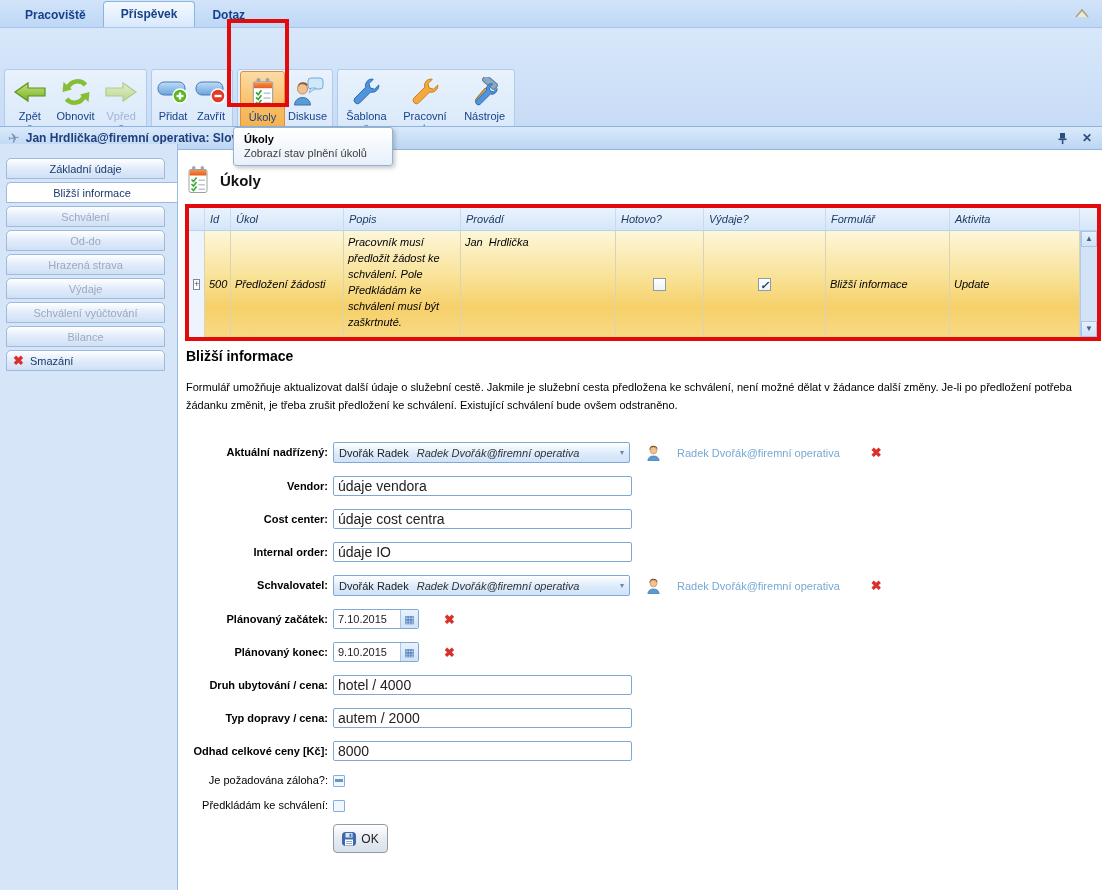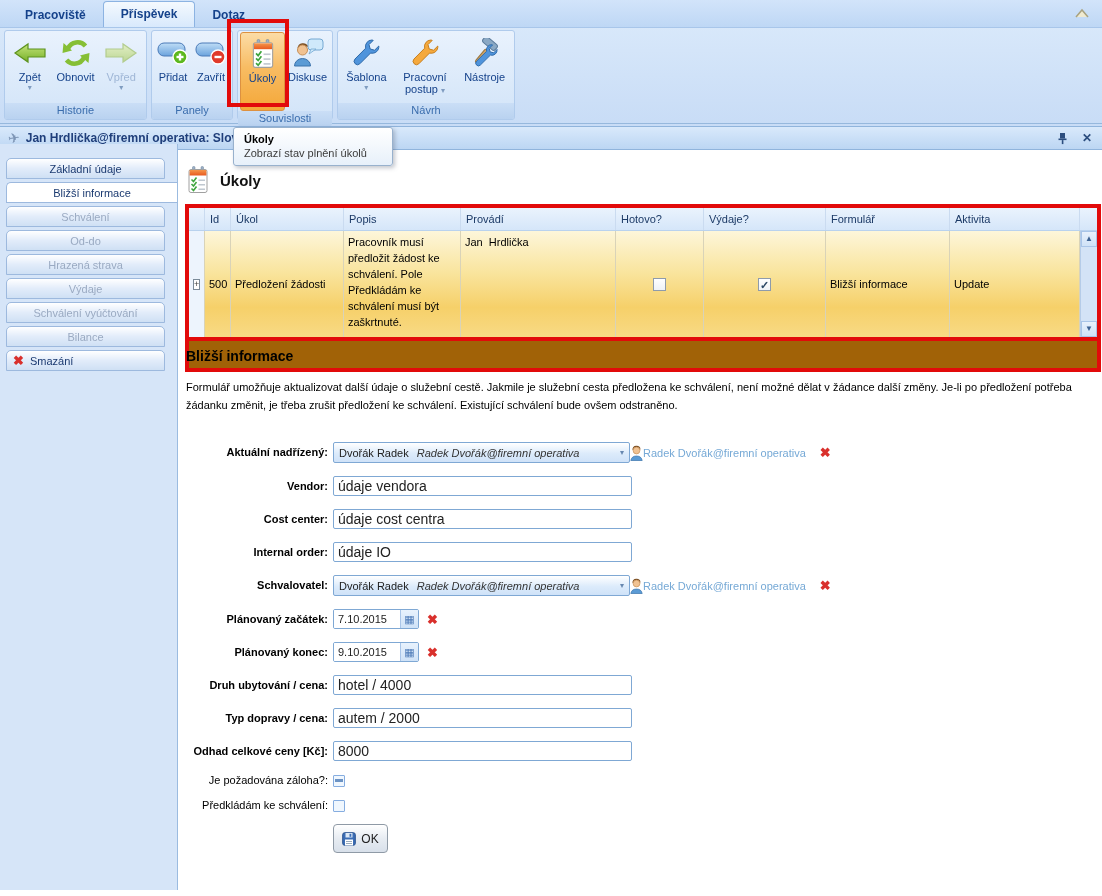--- a/index.html
+++ b/index.html
@@ -14,21 +14,21 @@
             background:linear-gradient(#dcebfb,#c8dcf6); }
   .tabbar { height:28px; background:linear-gradient(#d2e4fa,#bed7f5);
             display:flex; align-items:flex-end; padding:0 0 0 8px; position:relative;
             border-bottom:1px solid #a8c6ea; }
   .tab { padding:5px 17px 5px; font-size:12px; font-weight:bold; color:#15428b;
          border-radius:4px 4px 0 0; cursor:default; }
   .tab.active { background:linear-gradient(#f4f9fe,#d8e9fc);
                 border:1px solid #8cb3e2; border-bottom:none; padding-bottom:6px; }
   .ribbon-collapse { position:absolute; right:12px; top:7px; width:16px; height:12px; }
   .ribbon-body { display:flex; height:96px; padding:2px 2px 0 4px;
-                 border-bottom:1px solid #96b8dd; }
+                 border-bottom:1px solid #96b8dd;margin-top:39px; }
   .rgroup { border:1px solid #b0cbec; border-radius:3px; margin-right:4px; height:90px;
             display:flex; flex-direction:column;
             background:linear-gradient(#e9f2fd,#d2e4f8); }
   .rgroup-buttons { flex:1; display:flex; justify-content:space-around;
                     align-items:stretch; padding:1px 2px 0; }
   .rgroup-label { height:16px; line-height:15px; text-align:center; color:#3a6dad;
                   background:linear-gradient(#cadef6,#b9d2f0); border-radius:0 0 2px 2px; }
   .rbtn { display:flex; flex-direction:column; align-items:center; width:46px;
           padding-top:3px; color:#15428b; cursor:default; border-radius:3px; }
   .rbtn .ric { height:36px; display:flex; align-items:center; justify-content:center; }
@@ -79,22 +79,22 @@
   .side-item.del { justify-content:flex-start; padding-left:6px; gap:6px; }
   .xred { color:#d9302c; font-weight:bold; font-size:13px; line-height:12px; }
 
   
   .content { position:absolute; left:178px; top:150px; width:924px; height:746px;
              background:#fff; padding-left:8px; }
   .panel-head { margin-top:16px; display:flex; align-items:center; gap:10px; }
   .panel-title { font-size:15px; font-weight:bold; color:#111; }
 
   
-  .grid-wrap { position:absolute; left:7px; top:54px; width:916px; height:168px;
-               border:4px solid #e20a0a; background:#a16207; }
+  .grid-wrap { position:absolute; left:7px; top:54px; width:916px; height:137px;
+               border:4px solid #e20a0a; background:#a16207;font-style:italic; }
   .grid { position:relative; width:908px; height:129px; }
   .ghead { display:flex; height:23px; background:linear-gradient(#eaf3fd,#d5e6f9);
            border-bottom:1px solid #b9d2ee; color:#1c3a66; }
   .ghead .gc { line-height:22px; padding-left:5px; border-right:1px solid #cadbf0; }
   .gbody { display:flex; height:106px;
            background:linear-gradient(#fdf6da,#f9e49c 40%,#f6d069 72%,#f8da85); }
   .gbody .gc { border-right:1px solid #d9d3b8; padding:3px 4px; line-height:16px; }
   .gc { overflow:hidden; }
   .c-exp{width:16px;} .c-id{width:26px;} .c-ukol{width:113px;} .c-popis{width:117px;}
   .c-prov{width:155px;} .c-hot{width:88px;} .c-plat{width:122px;} .c-form{width:124px;}
@@ -116,21 +116,21 @@
           border:1px solid #a9c5e8; color:#3d6394; font-size:8px; line-height:14px;
           text-align:center; }
 
   
   .sect-title { position:absolute; left:8px; top:198px; font-size:14px; font-weight:bold; }
   .sect-desc { position:absolute; left:8px; top:228px; width:908px; line-height:18px; }
   .frm { position:absolute; left:0; top:292px; width:924px; }
   .frow { display:flex; margin-bottom:13px; align-items:flex-start; }
   .flabel { width:150px; text-align:right; font-weight:bold; padding-top:4px; }
   .flabel.norm { font-weight:normal; padding-top:0; }
-  .fval { margin-left:5px; display:flex; align-items:center; gap:0; }
+  .fval { margin-left:5px; display:flex; align-items:center; gap:17px; }
   .combo { width:297px; height:21px; border:1px solid #7fa8d4; border-radius:2px;
            background:linear-gradient(#ffffff,#dcebfb 55%,#cfe2f8);
            display:flex; align-items:center; padding:0 5px; color:#222; }
   .combo .detail { font-style:italic; margin-left:8px; color:#333; }
   .combo .ccaret { margin-left:auto; color:#6888b0; font-size:8px; }
   .tinput { width:299px; height:20px; border:1px solid #7fa8d4; border-radius:2px;
             padding:0 4px; font-size:14px; font-family:inherit; color:#222; }
   .datewrap { width:86px; height:20px; border:1px solid #7fa8d4; border-radius:2px;
               display:flex; overflow:hidden; }
   .datewrap input { border:none; width:66px; padding:0 0 0 4px; font-size:11px;

